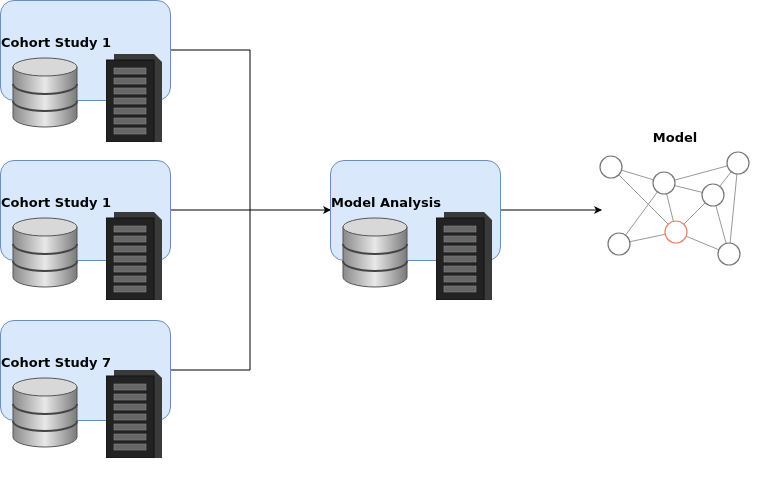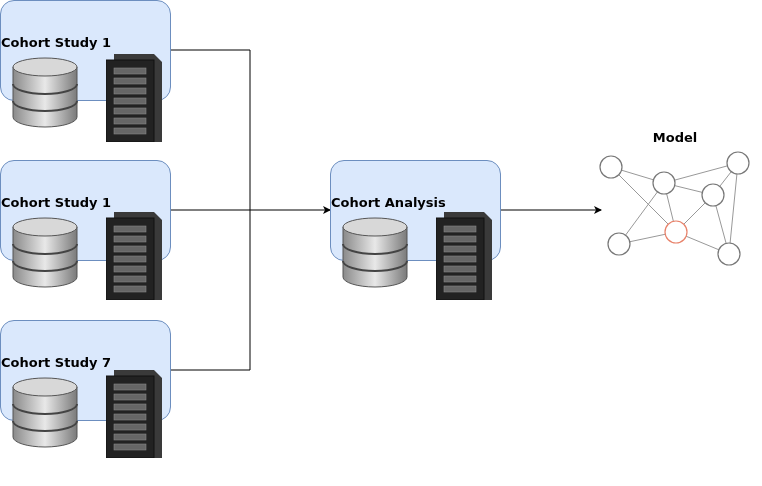--- a/index.html
+++ b/index.html
@@ -121,21 +121,21 @@
       <rect x="8" y="34" width="32" height="6"></rect>
         <rect x="8" y="44" width="32" height="6"></rect>
       <rect x="8" y="54" width="32" height="6"></rect>
         <rect x="8" y="64" width="32" height="6"></rect>
       <rect x="8" y="74" width="32" height="6"></rect>
     </g>
   </svg>
 </div>
 
 <div class="box" style="left:330px;top:160px;width:171px;height:101px;">
-  <div class="title">Cohort Analysis</div>
+  <div class="title">Model Analysis</div>
 </div>
 <div class="cyl" style="left:342px;top:217px;">
   <svg width="66" height="72" viewBox="0 0 66 72">
     <defs>
       <linearGradient id="cg" x1="0" x2="1">
           <stop offset="0" stop-color="#8a8a8a"></stop>
           <stop offset="0.5" stop-color="#e8e8e8"></stop>
           <stop offset="1" stop-color="#7a7a7a"></stop>
         </linearGradient>
     </defs>

